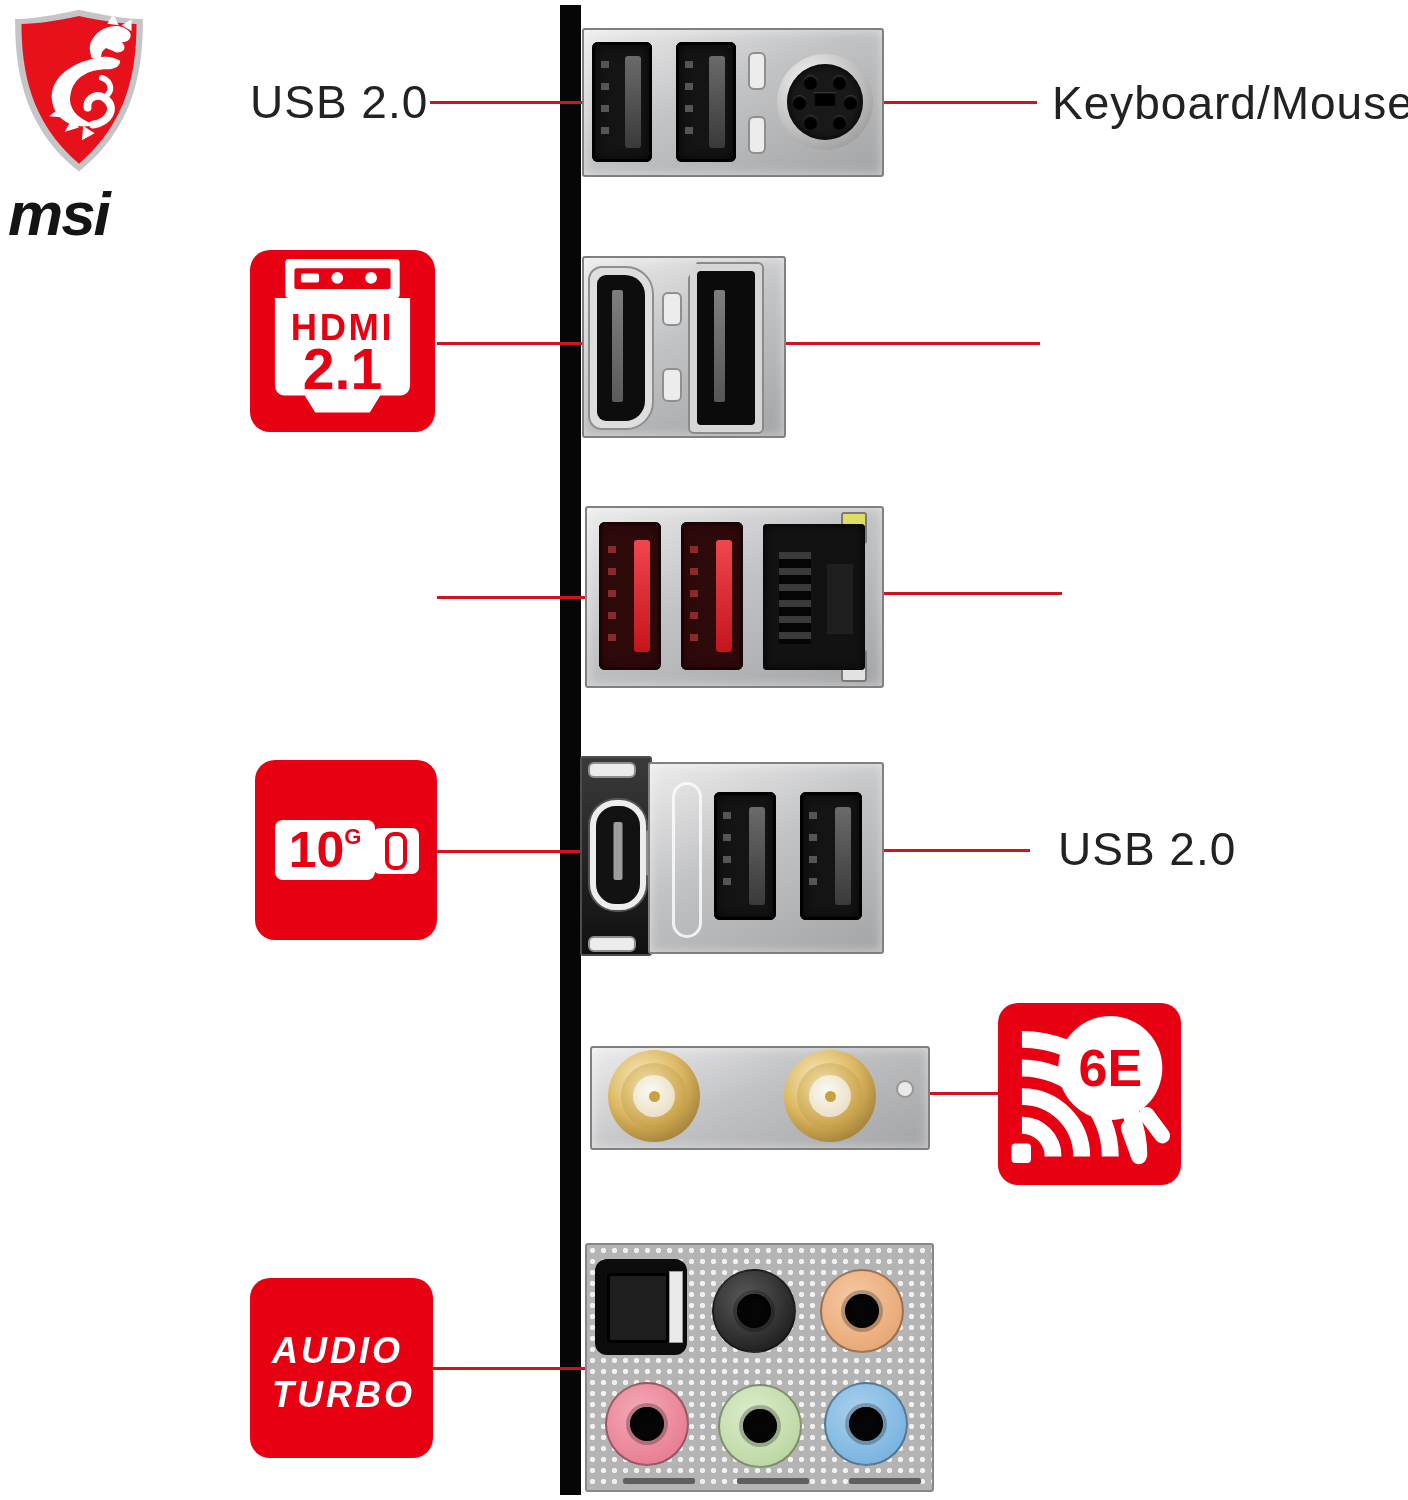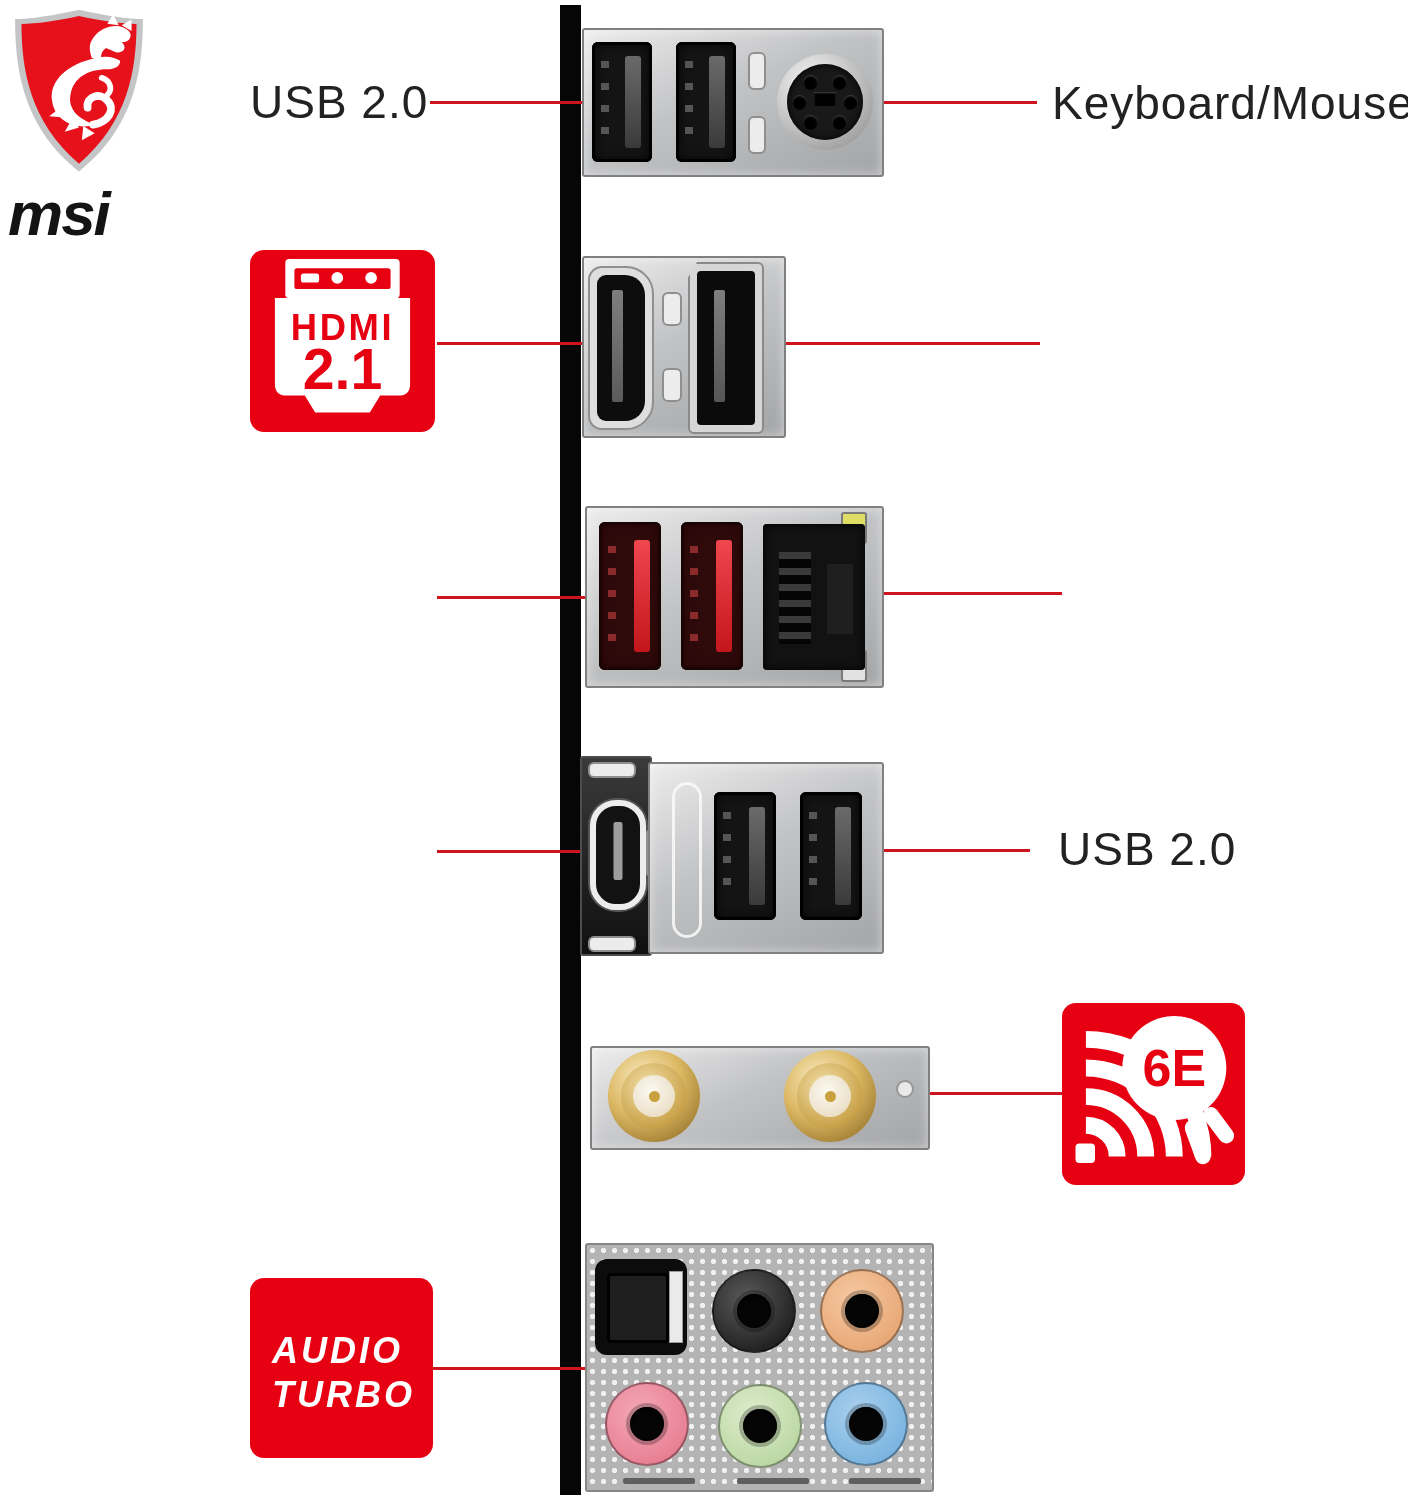--- a/index.html
+++ b/index.html
@@ -13,21 +13,21 @@
 
   
   .cline{position:absolute;height:3px;background:#cf1420;}
   .cdot{position:absolute;width:15px;height:15px;border-radius:50%;background:#e60012;}
   .carrow-r{position:absolute;width:0;height:0;border-top:9px solid transparent;
             border-bottom:9px solid transparent;border-left:16px solid #e60012;}
   .carrow-l{position:absolute;width:0;height:0;border-top:9px solid transparent;
             border-bottom:9px solid transparent;border-right:16px solid #e60012;}
 
   
-  .badge{position:absolute;background:#e60012;border-radius:14px;overflow:hidden;}
+  .badge{position:absolute;background:#e60012;border-radius:20px;overflow:hidden;}
   .badge svg{display:block;}
 
   .turbo-top{position:absolute;left:16px;top:52px;color:#fff;font-style:italic;font-weight:900;
              font-size:31px;letter-spacing:1px;border-bottom:5px solid #fff;padding:0 14px 3px 0;}
   .turbo-box{position:absolute;left:98px;top:78px;color:#fff;font-style:italic;font-weight:900;
              font-size:21px;border:4px solid #fff;border-radius:5px;padding:1px 8px;background:#e60012;}
   .turbo-slash{position:absolute;left:163px;top:80px;width:8px;height:32px;background:#fff;
                transform:skewX(-18deg);border-radius:2px;}
   .turbo-bottom{position:absolute;left:10px;top:102px;color:#fff;font-style:italic;font-weight:900;
                 font-size:25px;letter-spacing:.5px;white-space:nowrap;}
@@ -185,22 +185,31 @@
       <circle cx="66" cy="21.5" r="4.5" fill="#fff"></circle>
       <circle cx="92" cy="21.5" r="4.5" fill="#fff"></circle>
       <path d="M18 37 H122 V103 Q122 112 113 112 H99 L91 125 H49 L41 112 H27 Q18 112 18 103 Z" fill="#fff"></path>
       <text x="70" y="69" text-anchor="middle" font-family="Liberation Sans,sans-serif" font-weight="bold" font-size="28" letter-spacing="2" fill="#e60012">HDMI</text>
       <text x="70" y="107" text-anchor="middle" font-family="Liberation Sans,sans-serif" font-weight="bold" font-size="44" fill="#e60012">2.1</text>
     </svg>
   </div>
 
 
 
-
-  <div class="badge" style="left:1062px;top:1003px;width:183px;height:182px;">
+  <div class="badge" style="left:255px;top:760px;width:182px;height:180px;">
+    <div class="teng-small">
+      <div class="teng-pill"></div>
+    </div>
+    <div class="teng-big">
+      <span class="v">10</span>
+      <span class="u">G</span>
+    </div>
+  </div>
+
+  <div class="badge" style="left:998px;top:1003px;width:183px;height:182px;">
     <svg width="183" height="182" viewBox="0 0 140 140">
       <rect x="10" y="108" width="15" height="15" rx="3" fill="#fff"></rect>
       <path d="M18 94 A24 24 0 0 1 42 118" fill="none" stroke="#fff" stroke-width="13"></path>
       <path d="M18 72 A46 46 0 0 1 64 118" fill="none" stroke="#fff" stroke-width="13"></path>
       <path d="M18 50 A68 68 0 0 1 86 118" fill="none" stroke="#fff" stroke-width="13"></path>
       <path d="M18 28 A90 90 0 0 1 108 118" fill="none" stroke="#fff" stroke-width="13"></path>
       <line x1="100" y1="96" x2="108" y2="118" stroke="#fff" stroke-width="12" stroke-linecap="round"></line>
       <line x1="114" y1="86" x2="126" y2="102" stroke="#fff" stroke-width="12" stroke-linecap="round"></line>
       <circle cx="86" cy="50" r="40" fill="#fff"></circle>
       <text x="86" y="64" text-anchor="middle" font-family="Liberation Sans,sans-serif" font-weight="bold" font-size="40" fill="#e60012">6E</text>

